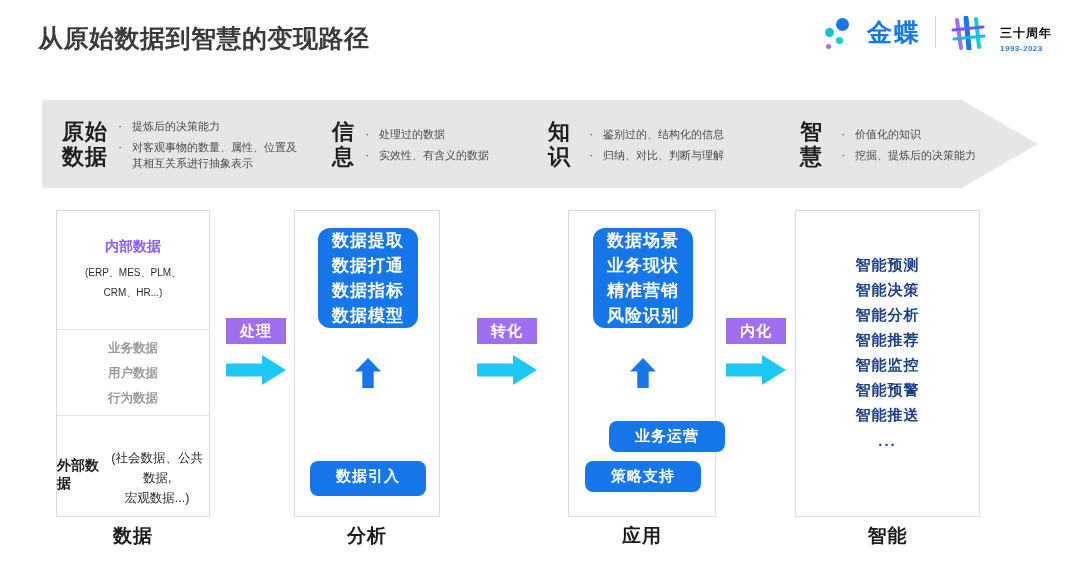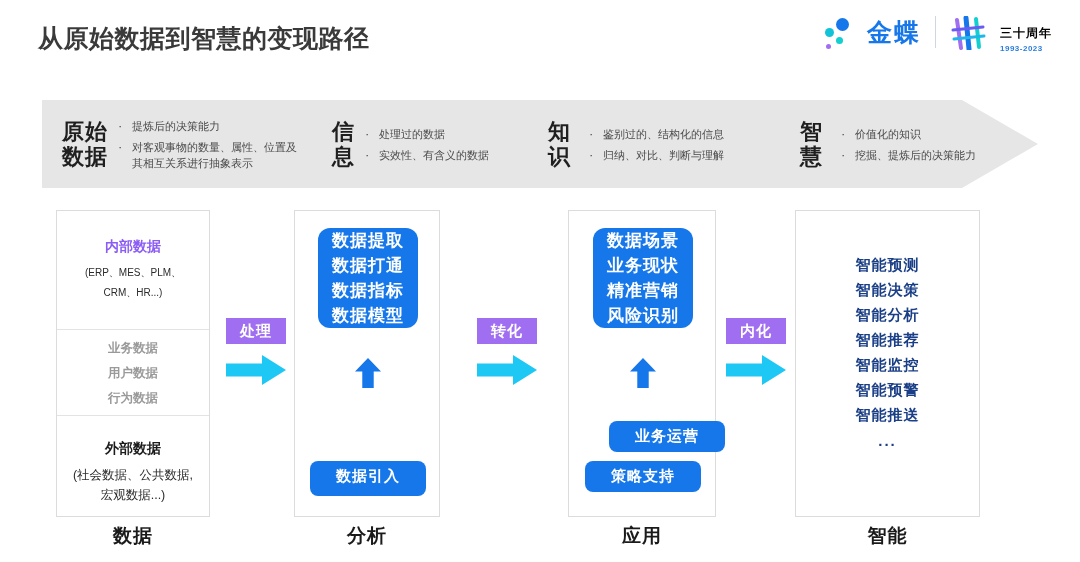--- a/index.html
+++ b/index.html
@@ -80,21 +80,21 @@
             display: flex; flex-direction: column; align-items: center;
             justify-content: center; }
   .c1-top .hd { font-size: 14px; font-weight: bold; color: #8b5cf6; margin-bottom: 7px; }
   .c1-top .sub { font-size: 10px; color: #2b2b2b; line-height: 20px; text-align: center; }
   .c1-mid { position: absolute; left: 0; right: 0; top: 118px; height: 87px;
             border-top: 1px solid #e3e3e3; border-bottom: 1px solid #e3e3e3;
             display: flex; flex-direction: column; align-items: center;
             justify-content: center; gap: 3px; }
   .c1-mid div { font-size: 12.5px; font-weight: bold; color: #9a9a9a; line-height: 22px; }
   .c1-bot { position: absolute; left: 0; right: 0; top: 205px; bottom: 0;
-            display: flex; flex-direction: column; align-items: center;
+            display: flex; flex-direction: row; align-items: center;
             justify-content: flex-start; padding-top: 24px; }
   .c1-bot .hd { font-size: 14px; font-weight: bold; color: #1c1c1c; margin-bottom: 7px; }
   .c1-bot .sub { font-size: 12.5px; color: #2b2b2b; line-height: 20px; text-align: center; }
 
   
   .bigbox {
     position: absolute; background: #1677ea; border-radius: 12px;
     display: flex; flex-direction: column; align-items: center;
     justify-content: center; gap: 1px;
   }

